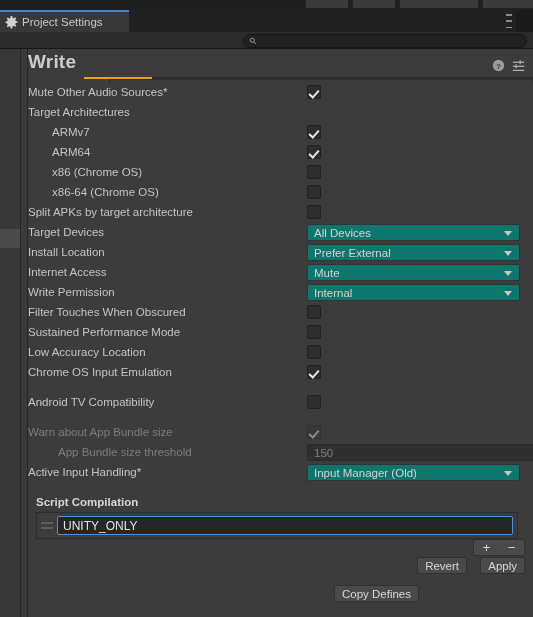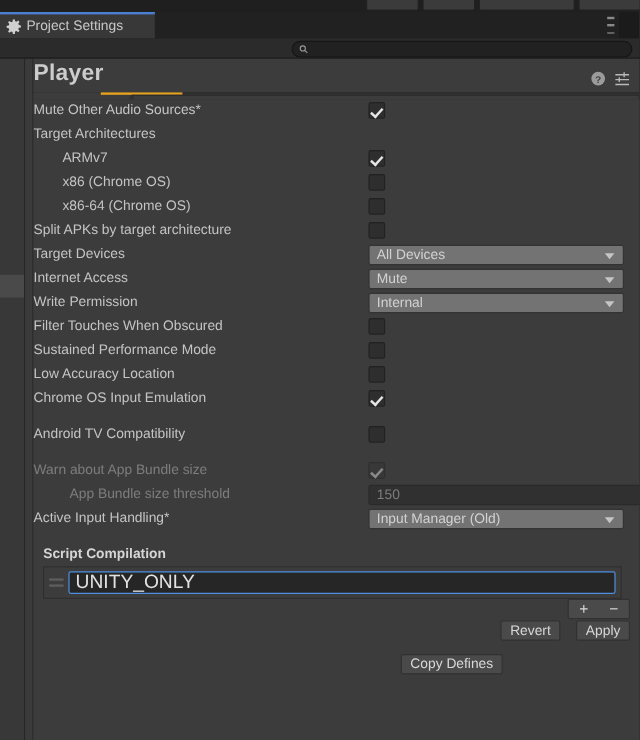--- a/index.html
+++ b/index.html
@@ -59,39 +59,39 @@
   .lbl{position:absolute;left:0;top:3px;font-size:11.5px;color:#c4c4c4;white-space:nowrap;}
   .lbl.ind1{left:24px;}
   .lbl.ind2{left:30px;}
   .lbl.dim{color:#7d7d7d;}
 
   .chk{position:absolute;left:279px;top:2px;width:14px;height:14px;background:#2e2e2e;border:1px solid #222;border-radius:2px;box-sizing:border-box;}
   .chk.on::after{content:"";position:absolute;left:3px;top:2px;width:4px;height:8px;border:solid #e6e6e6;border-width:0 2px 2px 0;transform:rotate(42deg);}
   .chk.dim{background:#383838;border-color:#2f2f2f;}
   .chk.dim.on::after{border-color:#8b8b8b;}
 
-  .dd{position:absolute;left:279px;top:1px;width:213px;height:17px;background:#737373;border:1px solid #333;border-radius:2px;box-sizing:border-box;display:flex;align-items:center;}
+  .dd{position:absolute;left:279px;top:1px;width:213px;height:17px;background:#0f766e;border:1px solid #333;border-radius:2px;box-sizing:border-box;display:flex;align-items:center;}
   .dd span{margin-left:6px;font-size:11.5px;color:#d2d2d2;white-space:nowrap;}
   .dd .caret{position:absolute;right:7px;top:6px;width:0;height:0;border-left:4px solid transparent;border-right:4px solid transparent;border-top:5px solid #c6c6c6;}
 
   .numfield{position:absolute;left:279px;top:1px;width:250px;height:17px;background:#303030;border:1px solid #2a2a2a;border-radius:2px;box-sizing:border-box;display:flex;align-items:center;}
   .numfield span{margin-left:6px;font-size:11.5px;color:#7d7d7d;}
 
   
   .section-hdr{position:relative;height:19px;}
   .section-hdr .t{position:absolute;left:8px;top:3px;font-size:11.5px;color:#d6d6d6;font-weight:bold;}
 
   .listbox{position:relative;margin-left:8px;width:482px;background:#3c3c3c;border:1px solid #2c2c2c;box-sizing:border-box;}
   .list-hdr{height:18px;background:#424242;border-bottom:1px solid #2c2c2c;display:flex;align-items:center;}
   .list-hdr span{margin-left:7px;font-size:11.5px;color:#c9c9c9;}
   .list-item{height:25px;display:flex;align-items:center;background:#3c3c3c;}
   .drag-handle{width:16px;margin-left:4px;display:flex;flex-direction:column;justify-content:center;gap:3px;flex:none;}
   .drag-handle i{display:block;width:12px;height:2px;background:#5d5d5d;}
   .txtfield{flex:1;margin-right:4px;height:19px;background:#262626;border:1px solid #4f8fe0;border-radius:2px;display:flex;align-items:center;box-sizing:border-box;}
-  .txtfield input{background:transparent;border:none;outline:none;color:#e2e2e2;font-size:16px;font-family:"Liberation Sans",sans-serif;width:100%;padding-left:5px;}
+  .txtfield input{background:transparent;border:none;outline:none;color:#e2e2e2;font-size:12px;font-family:"Liberation Sans",sans-serif;width:100%;padding-left:5px;}
 
   .pm-bar{position:relative;height:18px;}
   .pm-group{position:absolute;right:8px;top:0;width:52px;height:17px;background:#4a4a4a;border:1px solid #313131;border-radius:2px 2px 2px 2px;display:flex;box-sizing:border-box;}
   .pm-btn{flex:1;display:flex;align-items:center;justify-content:center;font-size:13px;color:#d8d8d8;}
 
   .action-bar{position:relative;height:22px;}
   .abtn{position:absolute;top:0;height:17px;background:#4a4a4a;border:1px solid #313131;border-radius:2px;box-sizing:border-box;display:flex;align-items:center;justify-content:center;padding:0 7px;font-size:11.5px;color:#d8d8d8;white-space:nowrap;}
   .spacer{height:10px;}
 </style>
 </head>
@@ -134,21 +134,21 @@
 
   <div class="main">
 
     <div class="treecol">
       <div class="tree-sel"></div>
     </div>
     <div class="treecol2"></div>
 
     <div class="panel">
 
-      <div class="page-title">Player</div>
+      <div class="page-title">Write</div>
 
       <svg class="help-ico" viewBox="0 0 16 16">
         <circle cx="8" cy="8" r="7" fill="#9b9b9b"></circle>
         <text x="8" y="12" font-size="10" font-family="Liberation Sans, sans-serif" fill="#3c3c3c" text-anchor="middle" font-weight="bold">?</text>
       </svg>
       <svg class="pref-ico" viewBox="0 0 16 16">
         <line x1="1" y1="4" x2="15" y2="4" stroke="#b9b9b9" stroke-width="1.4"></line>
         <line x1="1" y1="9" x2="15" y2="9" stroke="#b9b9b9" stroke-width="1.4"></line>
         <line x1="1" y1="14" x2="15" y2="14" stroke="#b9b9b9" stroke-width="1.4"></line>
         <line x1="10" y1="1.5" x2="10" y2="6.5" stroke="#b9b9b9" stroke-width="1.4"></line>
@@ -166,35 +166,46 @@
             <div class="chk on"></div>
           </div>
           <div class="row">
             <div class="lbl">Target Architectures</div>
           </div>
           <div class="row">
             <div class="lbl ind1">ARMv7</div>
             <div class="chk on"></div>
           </div>
           <div class="row">
+            <div class="lbl ind1">ARM64</div>
+            <div class="chk on"></div>
+          </div>
+          <div class="row">
             <div class="lbl ind1">x86 (Chrome OS)</div>
             <div class="chk"></div>
           </div>
           <div class="row">
             <div class="lbl ind1">x86-64 (Chrome OS)</div>
             <div class="chk"></div>
           </div>
           <div class="row">
             <div class="lbl">Split APKs by target architecture</div>
             <div class="chk"></div>
           </div>
           <div class="row">
             <div class="lbl">Target Devices</div>
             <div class="dd">
               <span>All Devices</span>
+              <div class="caret"></div>
+            </div>
+          </div>
+          <div class="row">
+            <div class="lbl">Install Location</div>
+            <div class="dd">
+              <span>Prefer External</span>
               <div class="caret"></div>
             </div>
           </div>
           <div class="row">
             <div class="lbl">Internet Access</div>
             <div class="dd">
               <span>Mute</span>
               <div class="caret"></div>
             </div>
           </div>

